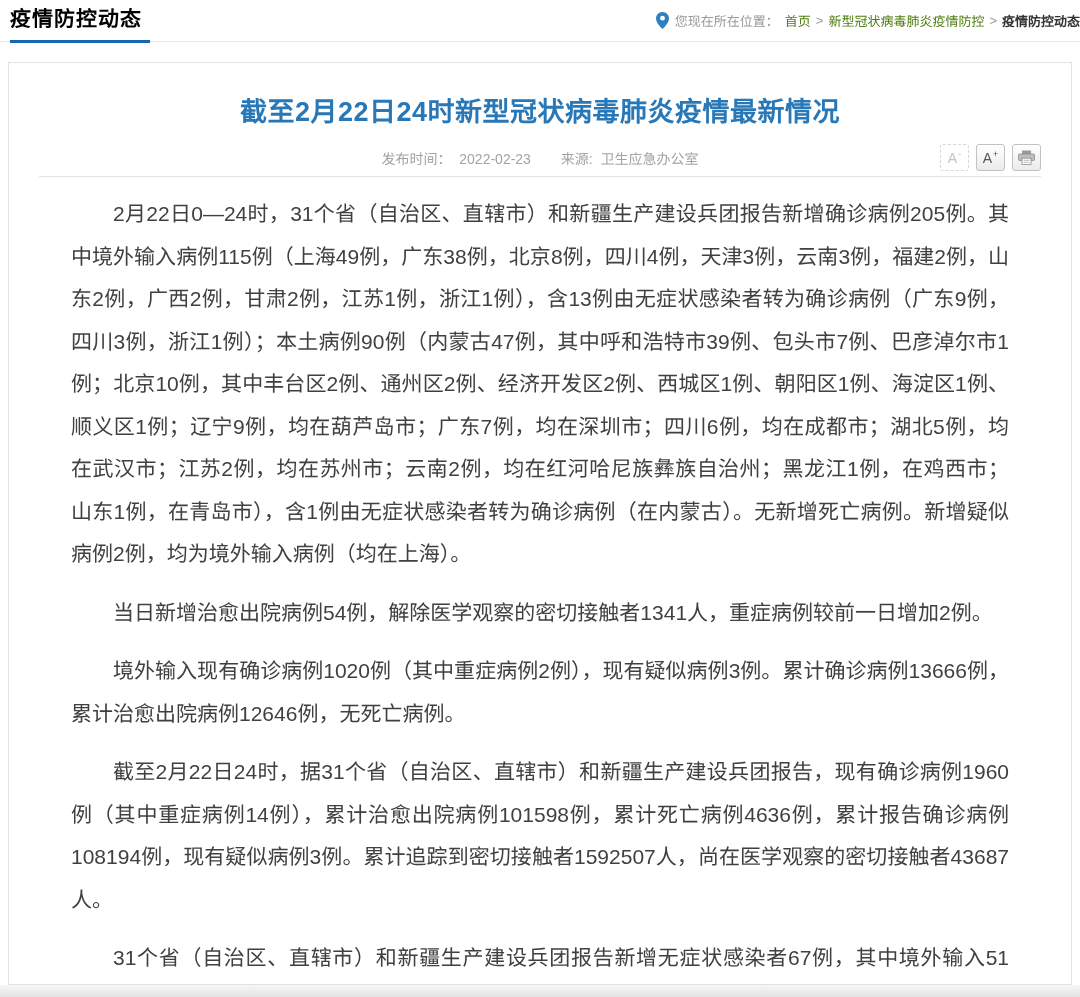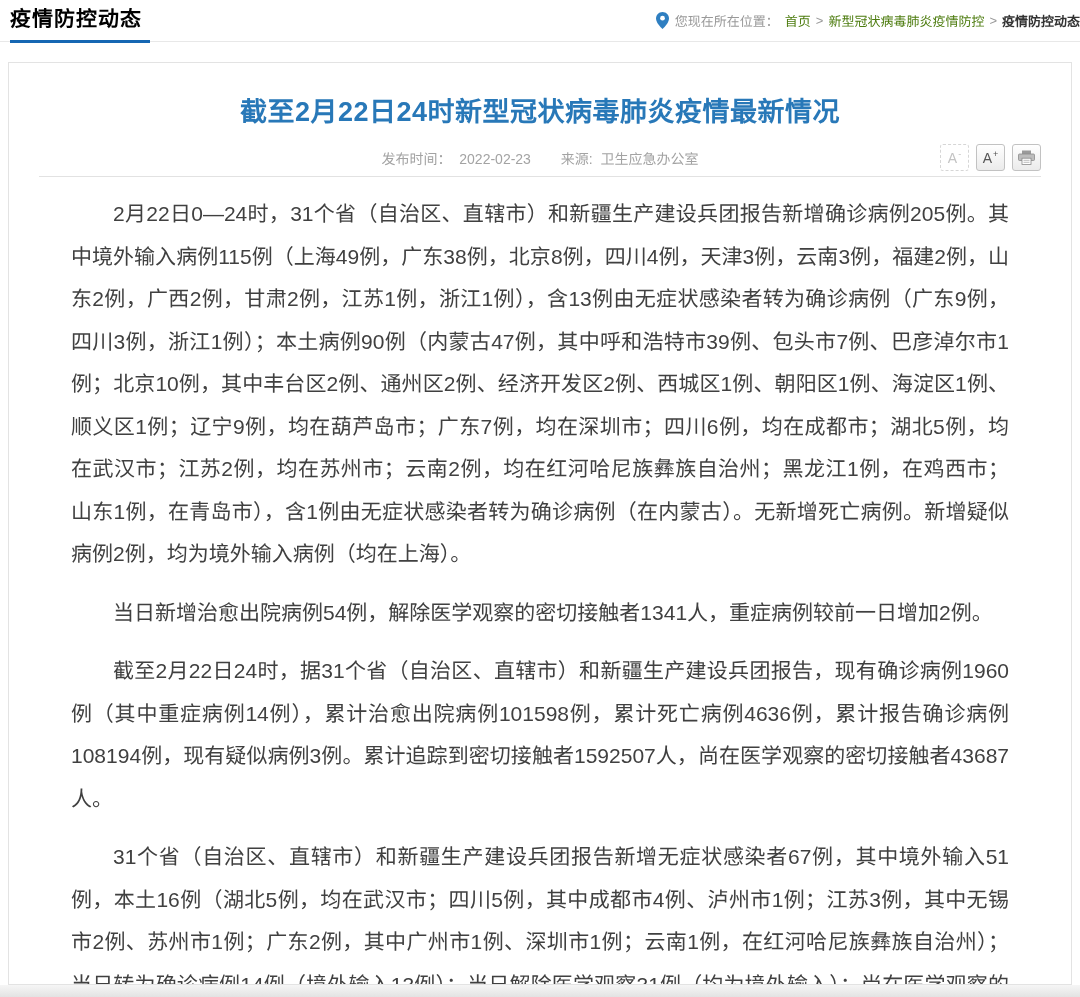--- a/index.html
+++ b/index.html
@@ -144,19 +144,20 @@
         </span>
       </button>
     </div>
   </div>
 
   <hr class="divider">
 
   <article class="body-text">
     <p>2月22日0—24时，31个省（自治区、直辖市）和新疆生产建设兵团报告新增确诊病例205例。其中境外输入病例115例（上海49例，广东38例，北京8例，四川4例，天津3例，云南3例，福建2例，山东2例，广西2例，甘肃2例，江苏1例，浙江1例），含13例由无症状感染者转为确诊病例（广东9例，四川3例，浙江1例）；本土病例90例（内蒙古47例，其中呼和浩特市39例、包头市7例、巴彦淖尔市1例；北京10例，其中丰台区2例、通州区2例、经济开发区2例、西城区1例、朝阳区1例、海淀区1例、顺义区1例；辽宁9例，均在葫芦岛市；广东7例，均在深圳市；四川6例，均在成都市；湖北5例，均在武汉市；江苏2例，均在苏州市；云南2例，均在红河哈尼族彝族自治州；黑龙江1例，在鸡西市；山东1例，在青岛市），含1例由无症状感染者转为确诊病例（在内蒙古）。无新增死亡病例。新增疑似病例2例，均为境外输入病例（均在上海）。</p>
     <p>当日新增治愈出院病例54例，解除医学观察的密切接触者1341人，重症病例较前一日增加2例。</p>
+    <p>境外输入现有确诊病例1020例（其中重症病例2例），现有疑似病例3例。累计确诊病例13666例，累计治愈出院病例12646例，无死亡病例。</p>
     <p>截至2月22日24时，据31个省（自治区、直辖市）和新疆生产建设兵团报告，现有确诊病例1960例（其中重症病例14例），累计治愈出院病例101598例，累计死亡病例4636例，累计报告确诊病例108194例，现有疑似病例3例。累计追踪到密切接触者1592507人，尚在医学观察的密切接触者43687人。</p>
     <p>31个省（自治区、直辖市）和新疆生产建设兵团报告新增无症状感染者67例，其中境外输入51例，本土16例（湖北5例，均在武汉市；四川5例，其中成都市4例、泸州市1例；江苏3例，其中无锡市2例、苏州市1例；广东2例，其中广州市1例、深圳市1例；云南1例，在红河哈尼族彝族自治州）；当日转为确诊病例14例（境外输入13例）；当日解除医学观察31例（均为境外输入）；尚在医学观察的无症状感染者703例（境外输入575例）。</p>
 
   </article>
 </main>
 
 <div class="bottom-fade"></div>
 
 </body></html>

